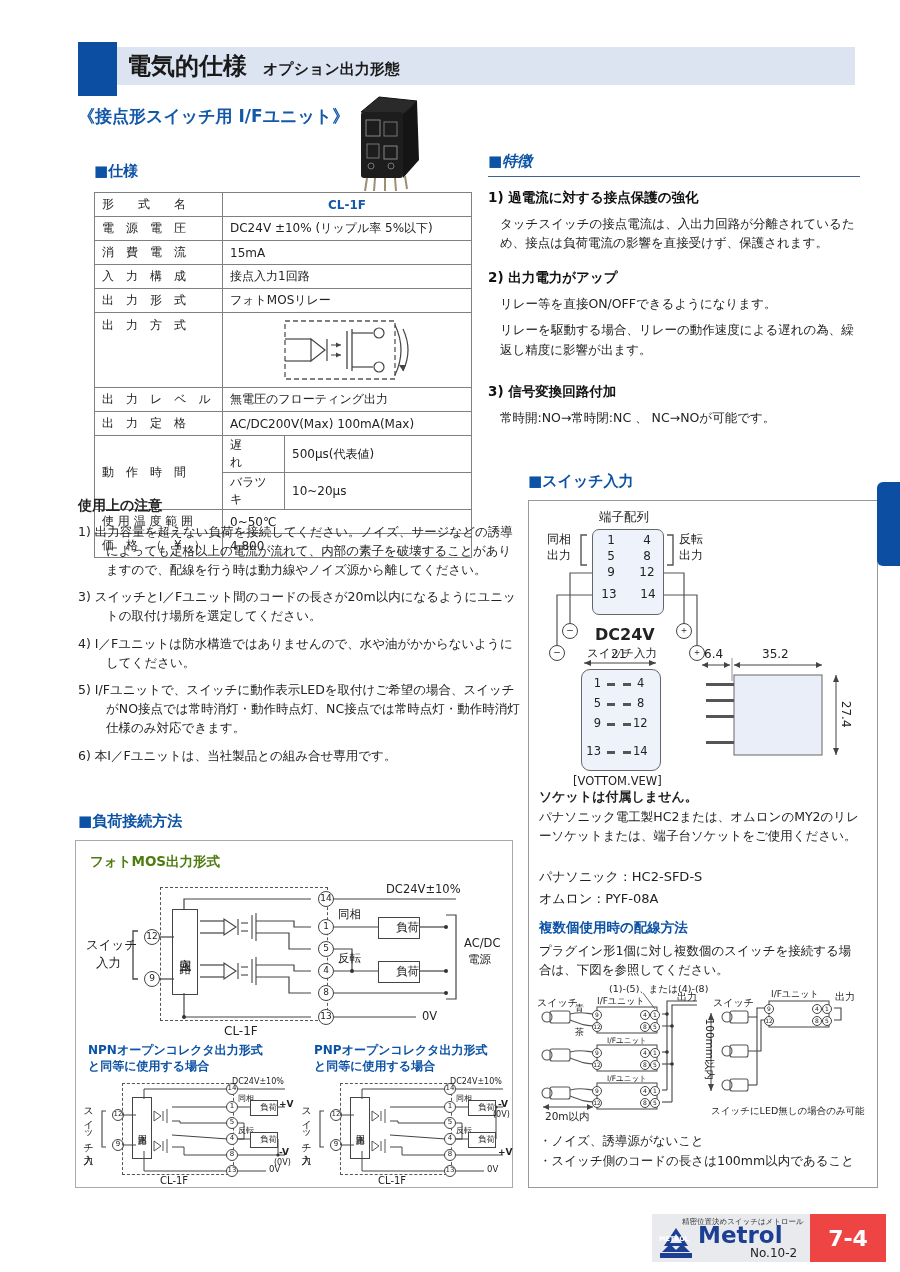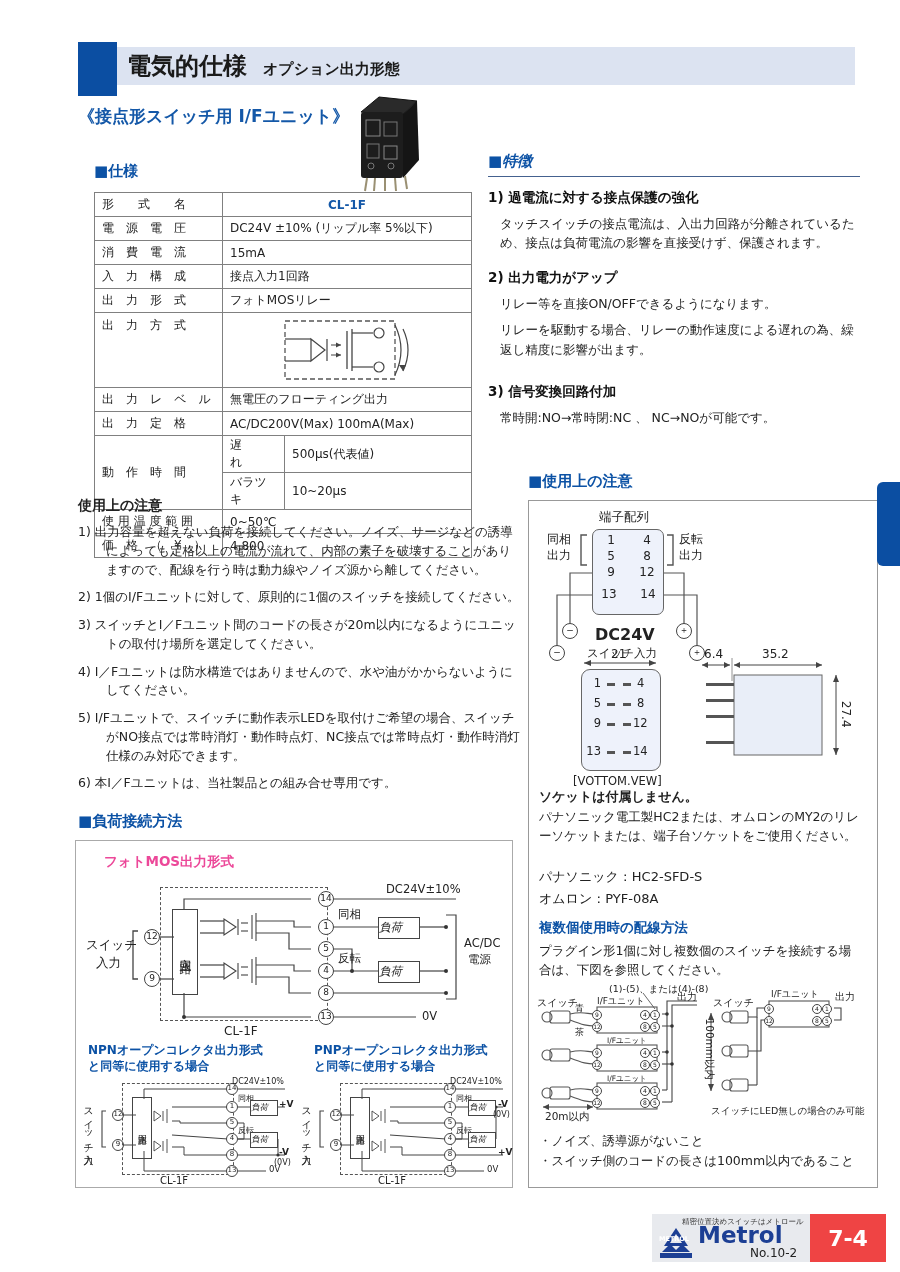--- a/index.html
+++ b/index.html
@@ -32,21 +32,21 @@
   .feat-p{font-size:12.5px;line-height:1.55;margin:7px 0 4px 12px;}
   
   .dim-box{position:absolute;left:528px;top:500px;width:348px;height:686px;border:1px solid #999;}
   .load-box{position:absolute;left:75px;top:840px;width:436px;height:346px;border:1px solid #aaa;}
   .fig{position:absolute;}
   .pin{position:absolute;border:1.2px solid #444;border-radius:50%;background:#fff;
        text-align:center;color:#222;box-sizing:border-box;}
   .pin15{width:16px;height:16px;font-size:9px;line-height:13px;}
   .pin12{width:12px;height:12px;font-size:7px;line-height:9px;}
   .pin9{width:10px;height:10px;font-size:6px;line-height:7px;}
-  .loadbx{position:absolute;border:1.3px solid #444;background:#fff;text-align:left;font-style:italic;}
+  .loadbx{position:absolute;border:1.3px solid #444;background:#fff;text-align:right;}
   .dashbox{position:absolute;border:1.5px dashed #555;}
   .mainbox{position:absolute;border:1.4px solid #444;writing-mode:vertical-rl;text-align:center;
            letter-spacing:2px;display:flex;align-items:center;justify-content:center;}
   .vtext{writing-mode:vertical-rl;}
   .termbox{position:absolute;border:1px solid #666;border-radius:7px;background:#eef2fb;}
   .pindash{position:absolute;background:#555;}
   
   .ft-gray{position:absolute;left:652px;top:1214px;width:158px;height:48px;background:#e8eaee;}
   .ft-navy{position:absolute;left:810px;top:1214px;width:76px;height:48px;background:#ef4444;
            color:#fff;font-size:22px;font-weight:bold;display:flex;align-items:center;justify-content:center;}
@@ -181,28 +181,27 @@
     </div>
     <div>
       <div class="feat-title" style="margin-top:24px;">3) 信号変換回路付加</div>
       <div class="feat-p">常時開:NO→常時閉:NC 、 NC→NOが可能です。</div>
     </div>
   </div>
 
   <div class="notes">
     <div class="notes-h">使用上の注意</div>
     <div class="note-item">1) 出力容量を超えない負荷を接続してください。ノイズ、サージなどの誘導によっても定格以上の電流が流れて、内部の素子を破壊することがありますので、配線を行う時は動力線やノイズ源から離してください。</div>
-    <div class="note-item">2) 1個のI/Fユニットに対して、原則的に1個のスイッチを接続してください。</div>
     <div class="note-item">3) スイッチとI／Fユニット間のコードの長さが20m以内になるようにユニットの取付け場所を選定してください。</div>
     <div class="note-item">4) I／Fユニットは防水構造ではありませんので、水や油がかからないようにしてください。</div>
     <div class="note-item">5) I/Fユニットで、スイッチに動作表示LEDを取付けご希望の場合、スイッチがNO接点では常時消灯・動作時点灯、NC接点では常時点灯・動作時消灯仕様のみ対応できます。</div>
     <div class="note-item">6) 本I／Fユニットは、当社製品との組み合せ専用です。</div>
   </div>
 
-  <div class="lbl sec-heading" style="left:528px;top:472px;">■使用上の注意</div>
+  <div class="lbl sec-heading" style="left:528px;top:472px;">■スイッチ入力</div>
   <div class="dim-box">
 
     <div class="fig" style="left:8px;top:6px;width:220px;height:162px;">
       <span class="lbl" style="left:62px;top:2px;font-size:12.5px;">端子配列</span>
       <svg width="220" height="162" viewBox="0 0 220 162">
         <polyline points="55,66 33,66 33,117" fill="none" stroke="#555" stroke-width="1.2"></polyline>
         <polyline points="125,66 147,66 147,117" fill="none" stroke="#555" stroke-width="1.2"></polyline>
         <polyline points="55,88 20,88 20,139" fill="none" stroke="#555" stroke-width="1.2"></polyline>
         <polyline points="125,88 160,88 160,139" fill="none" stroke="#555" stroke-width="1.2"></polyline>
         <path d="M50,28 h-6 v30 h6" fill="none" stroke="#555" stroke-width="1.4"></path>
@@ -390,21 +389,21 @@
       <span class="lbl" style="left:300px;top:8px;font-size:10px;">出力</span>
       <span class="lbl" style="left:176px;top:122px;font-size:9.5px;">スイッチにLED無しの場合のみ可能</span>
     </div>
 
     <div class="lbl" style="left:10px;top:632px;font-size:12.5px;">・ノイズ、誘導源がないこと</div>
     <div class="lbl" style="left:10px;top:652px;font-size:12.5px;">・スイッチ側のコードの長さは100mm以内であること</div>
   </div>
 
   <div class="lbl sec-heading" style="left:78px;top:812px;">■負荷接続方法</div>
   <div class="load-box">
-    <div class="lbl bold" style="left:28px;top:12px;font-size:13.5px;color:#ec4899;">フォトMOS出力形式</div>
+    <div class="lbl bold" style="left:14px;top:12px;font-size:13.5px;color:#4d7c0f;">フォトMOS出力形式</div>
 
     <div class="fig" style="left:10px;top:38px;width:415px;height:162px;">
       <svg width="415" height="162" viewBox="0 0 415 162">
         <path d="M52,52 h-5 v48 h5" fill="none" stroke="#444" stroke-width="1.3"></path>
         <g stroke="#444" stroke-width="1.2" fill="none">
           <line x1="74" y1="58" x2="88" y2="58"></line>
             <line x1="74" y1="100" x2="88" y2="100"></line>
           <polyline points="98,30 98,20 225,20"></polyline>
           <polyline points="98,114 98,138 225,138"></polyline>
           <line x1="114" y1="42" x2="138" y2="42"></line>

